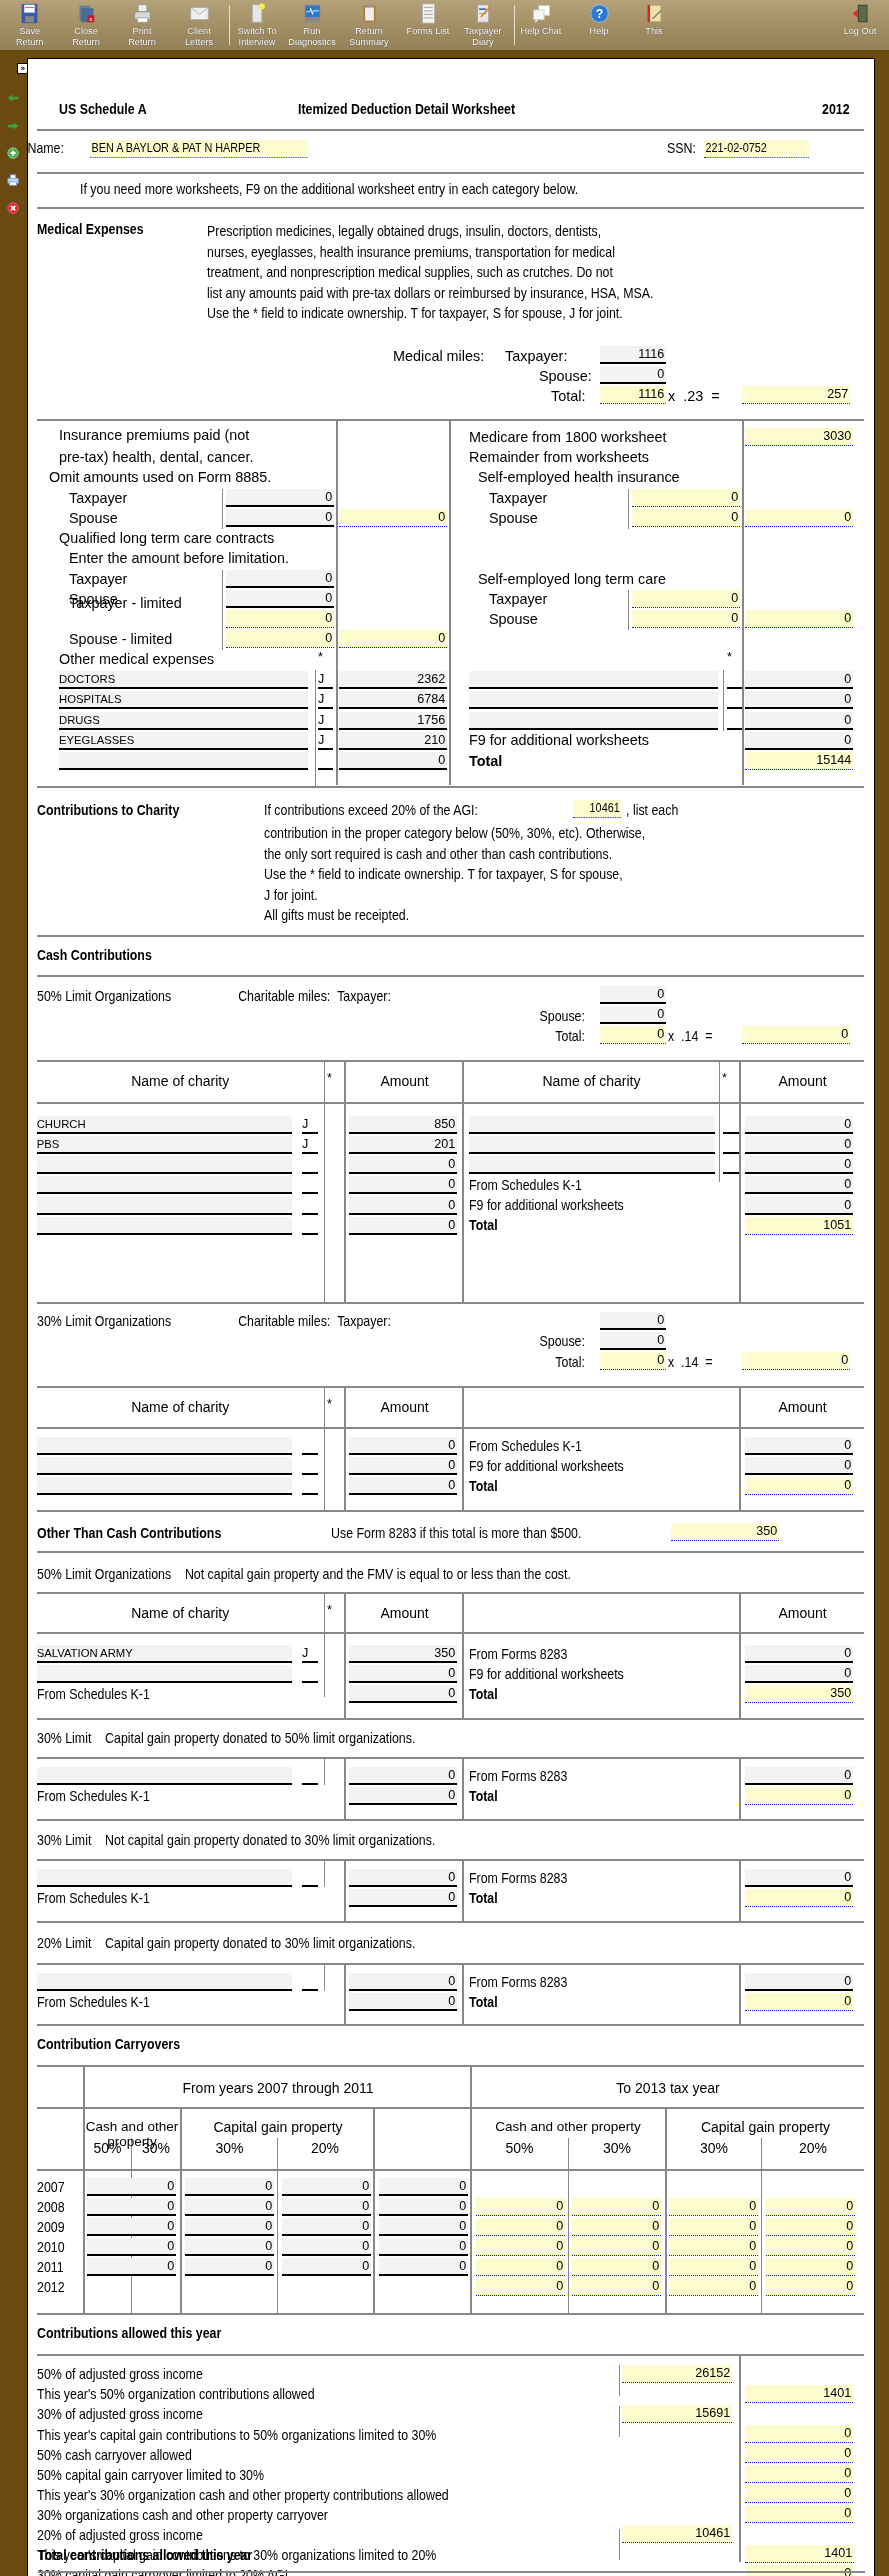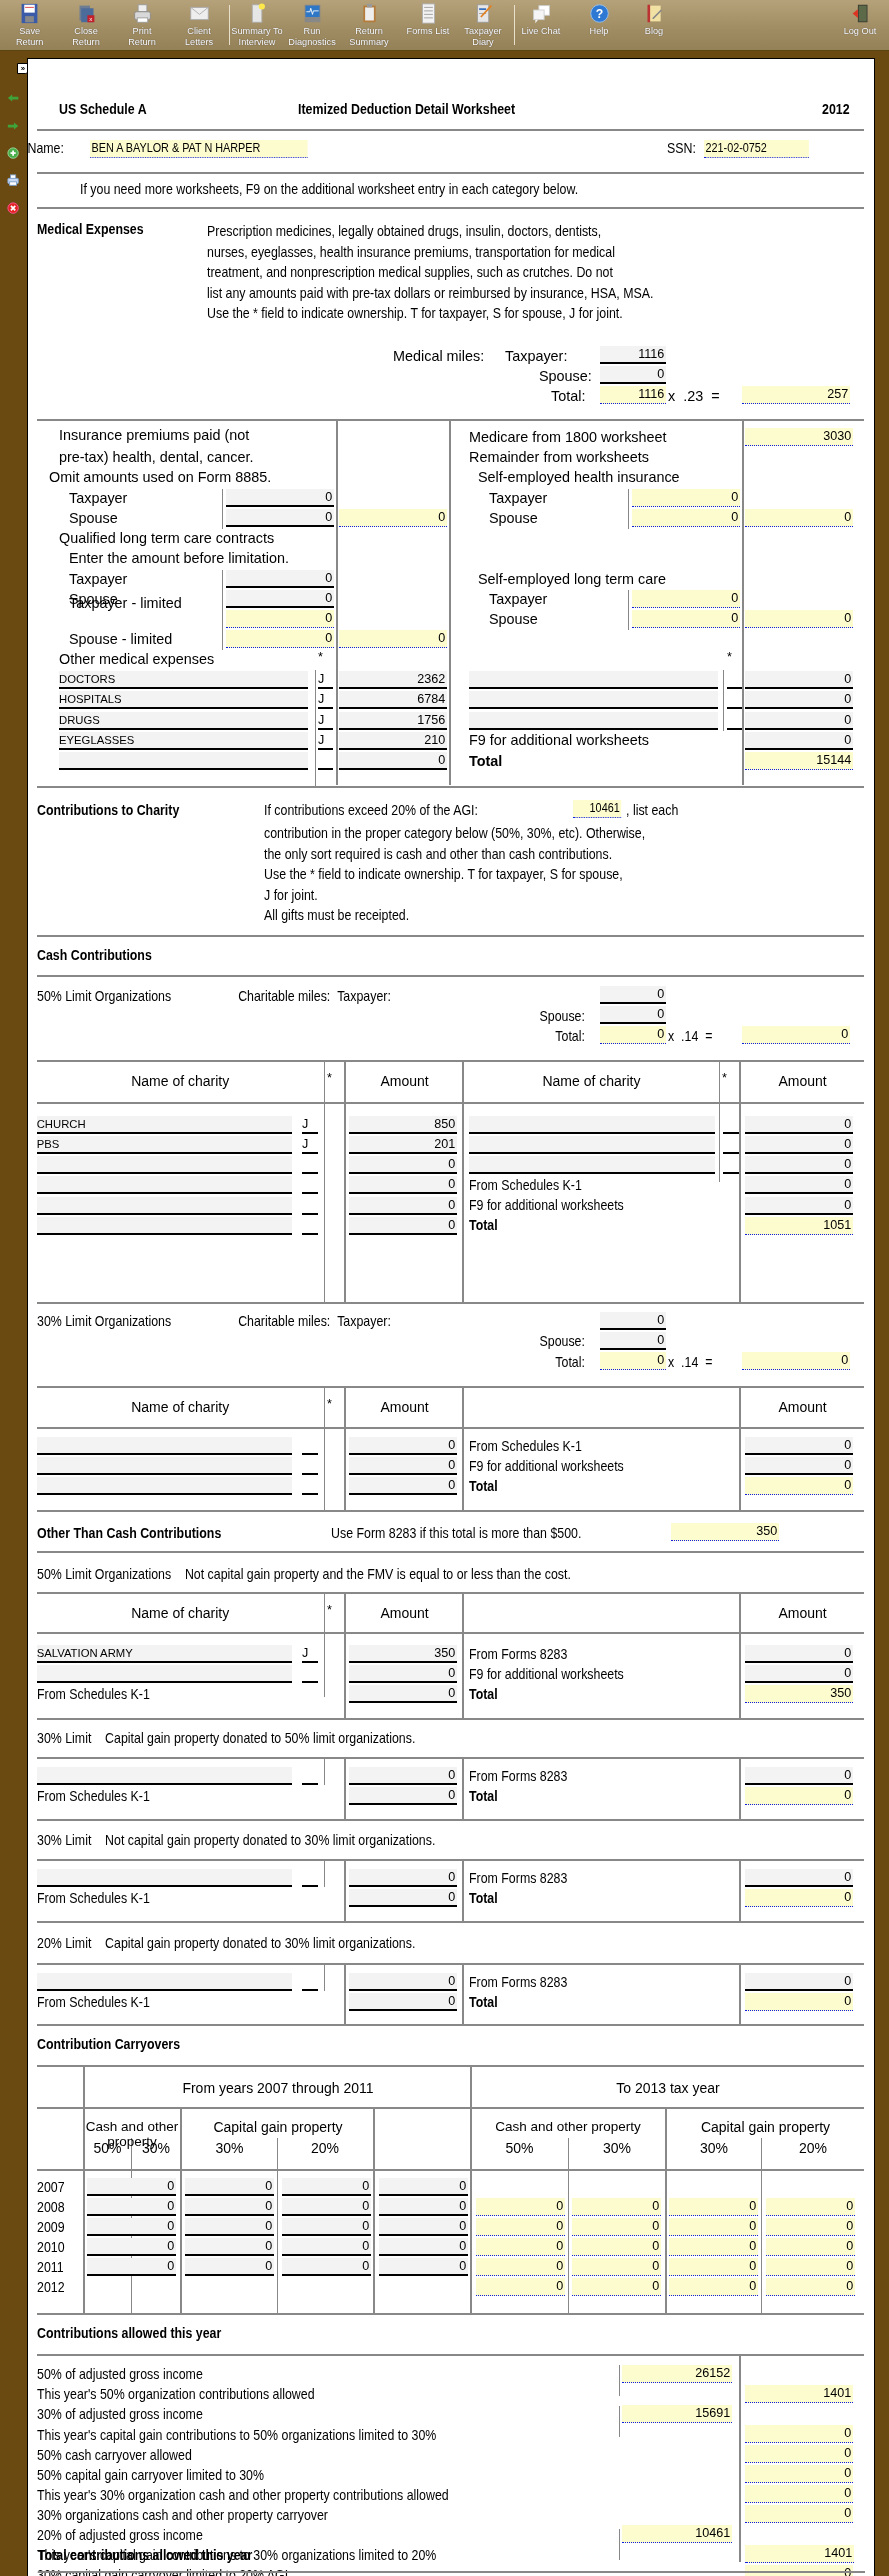--- a/index.html
+++ b/index.html
@@ -67,21 +67,21 @@
       </svg>
     <span class="lb">Client</span>
       <span class="lb">Letters</span>
   </div>
   <div class="tbsep" style="left:229px"></div>
   <div class="tb" style="left:229px">
     <svg class="ic" viewBox="0 0 24 24">
         <rect x="6" y="2" width="11" height="20" fill="#e6e6e6" stroke="#aaa"></rect>
         <circle cx="17" cy="4" r="3.5" fill="#ffe84a"></circle>
       </svg>
-    <span class="lb">Summary To</span>
+    <span class="lb">Switch To</span>
       <span class="lb">Interview</span>
   </div>
   <div class="tb" style="left:284px">
     <svg class="ic" viewBox="0 0 24 24">
         <rect x="3" y="2" width="18" height="20" fill="#888"></rect>
         <rect x="4" y="3" width="16" height="13" fill="#2d77c6"></rect>
         <polyline points="5,10 9,10 10,6 12,13 13,9 19,9" fill="none" stroke="#fff"></polyline>
       </svg>
     <span class="lb">Run</span>
       <span class="lb">Diagnostics</span>
@@ -115,36 +115,36 @@
     <span class="lb">Taxpayer</span>
       <span class="lb">Diary</span>
   </div>
   <div class="tbsep" style="left:514px"></div>
   <div class="tb" style="left:513px">
     <svg class="ic" viewBox="0 0 24 24">
         <rect x="9" y="3" width="12" height="11" fill="#fff" stroke="#ccc"></rect>
         <rect x="3" y="8" width="12" height="11" fill="#f5f5f5" stroke="#ccc"></rect>
         <polygon points="5,19 8,19 5,23" fill="#f5f5f5"></polygon>
       </svg>
-    <span class="lb">Live Chat</span>
+    <span class="lb">Help Chat</span>
   </div>
   <div class="tb" style="left:571px">
     <svg class="ic" viewBox="0 0 24 24" style="font-size:10.5px">
         <circle cx="12" cy="12" r="10" fill="#2d78d2" stroke="#9cc4f0"></circle>
         <text x="12" y="17" font-size="14" font-weight="bold" fill="#fff" text-anchor="middle" font-family="Liberation Sans, sans-serif">?</text>
       </svg>
     <span class="lb">Help</span>
   </div>
   <div class="tb" style="left:626px">
     <svg class="ic" viewBox="0 0 24 24">
         <rect x="6" y="3" width="13" height="18" fill="#f1e2a4"></rect>
         <rect x="4" y="2" width="3" height="20" fill="#b33"></rect>
         <line x1="10" y1="18" x2="20" y2="8" stroke="#888" stroke-width="2"></line>
       </svg>
-    <span class="lb">Blog</span>
+    <span class="lb">This</span>
   </div>
   <div class="tb" style="left:832px">
     <svg class="ic" viewBox="0 0 24 24">
         <rect x="9" y="2" width="11" height="20" fill="#3a3a30"></rect>
         <rect x="10" y="3" width="9" height="18" fill="#5c6a4a"></rect>
         <polygon points="3,12 9,7 9,17" fill="#d32"></polygon>
       </svg>
     <span class="lb">Log Out</span>
   </div>
 </div>

